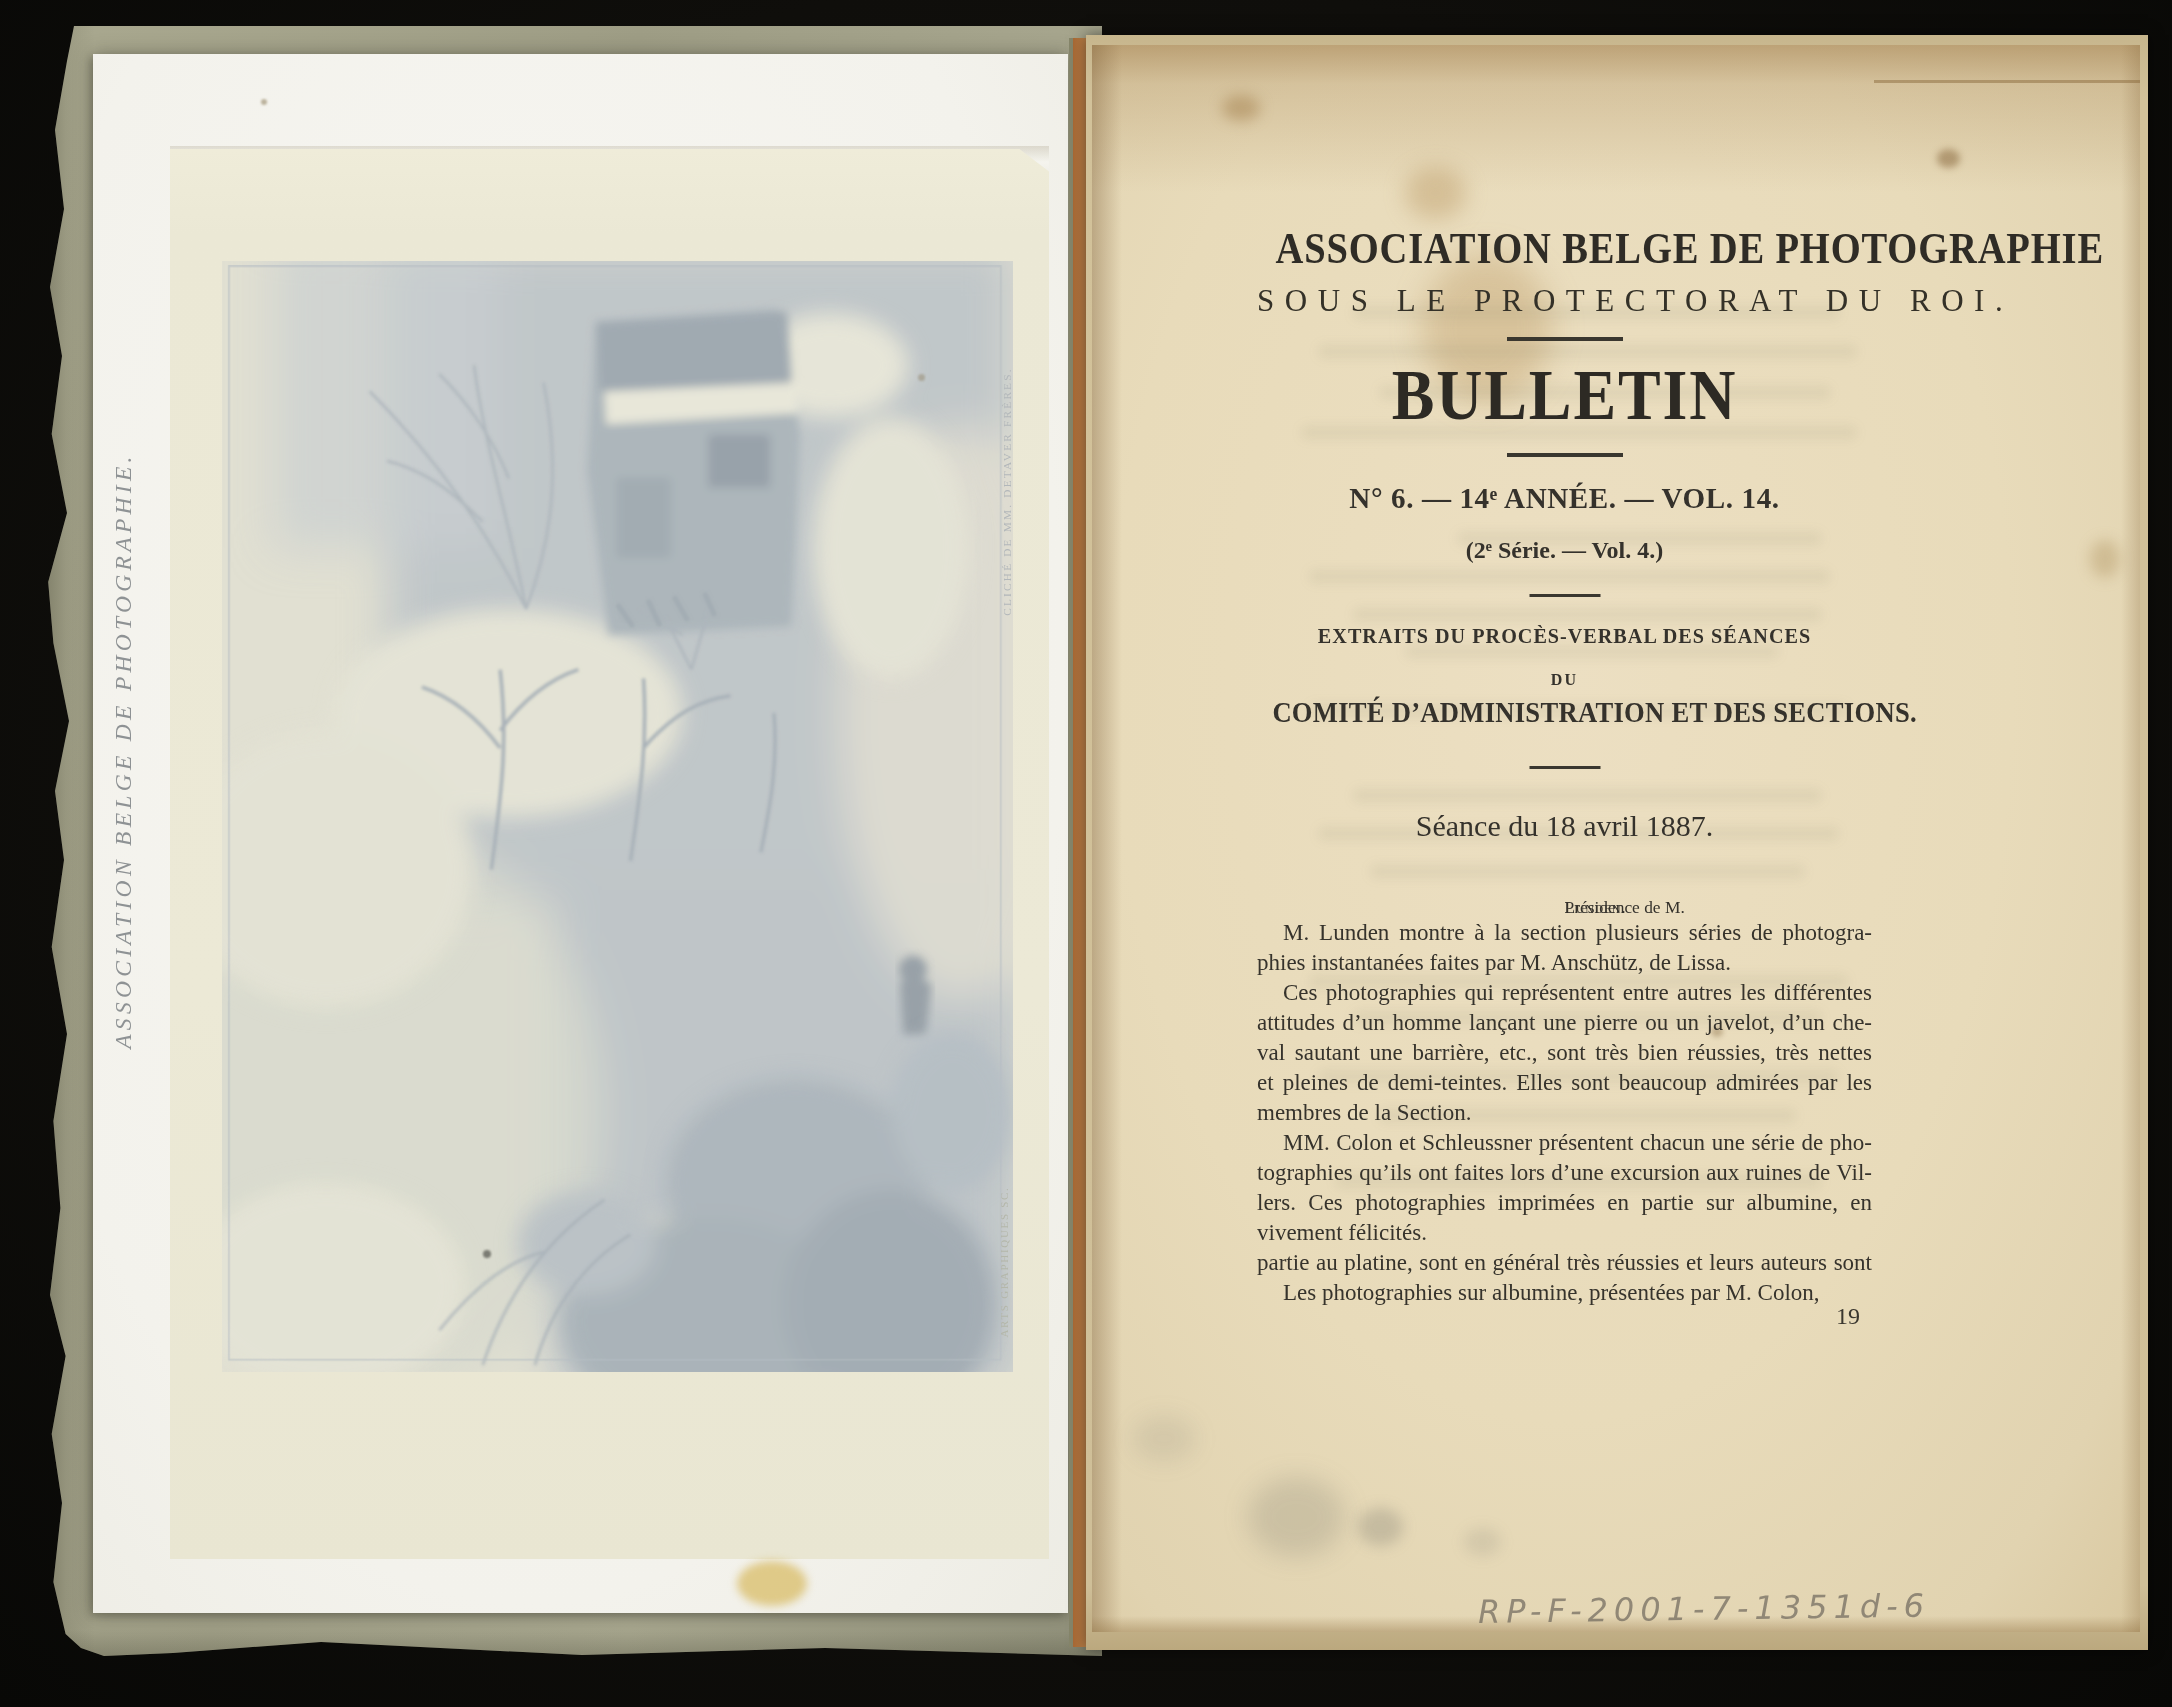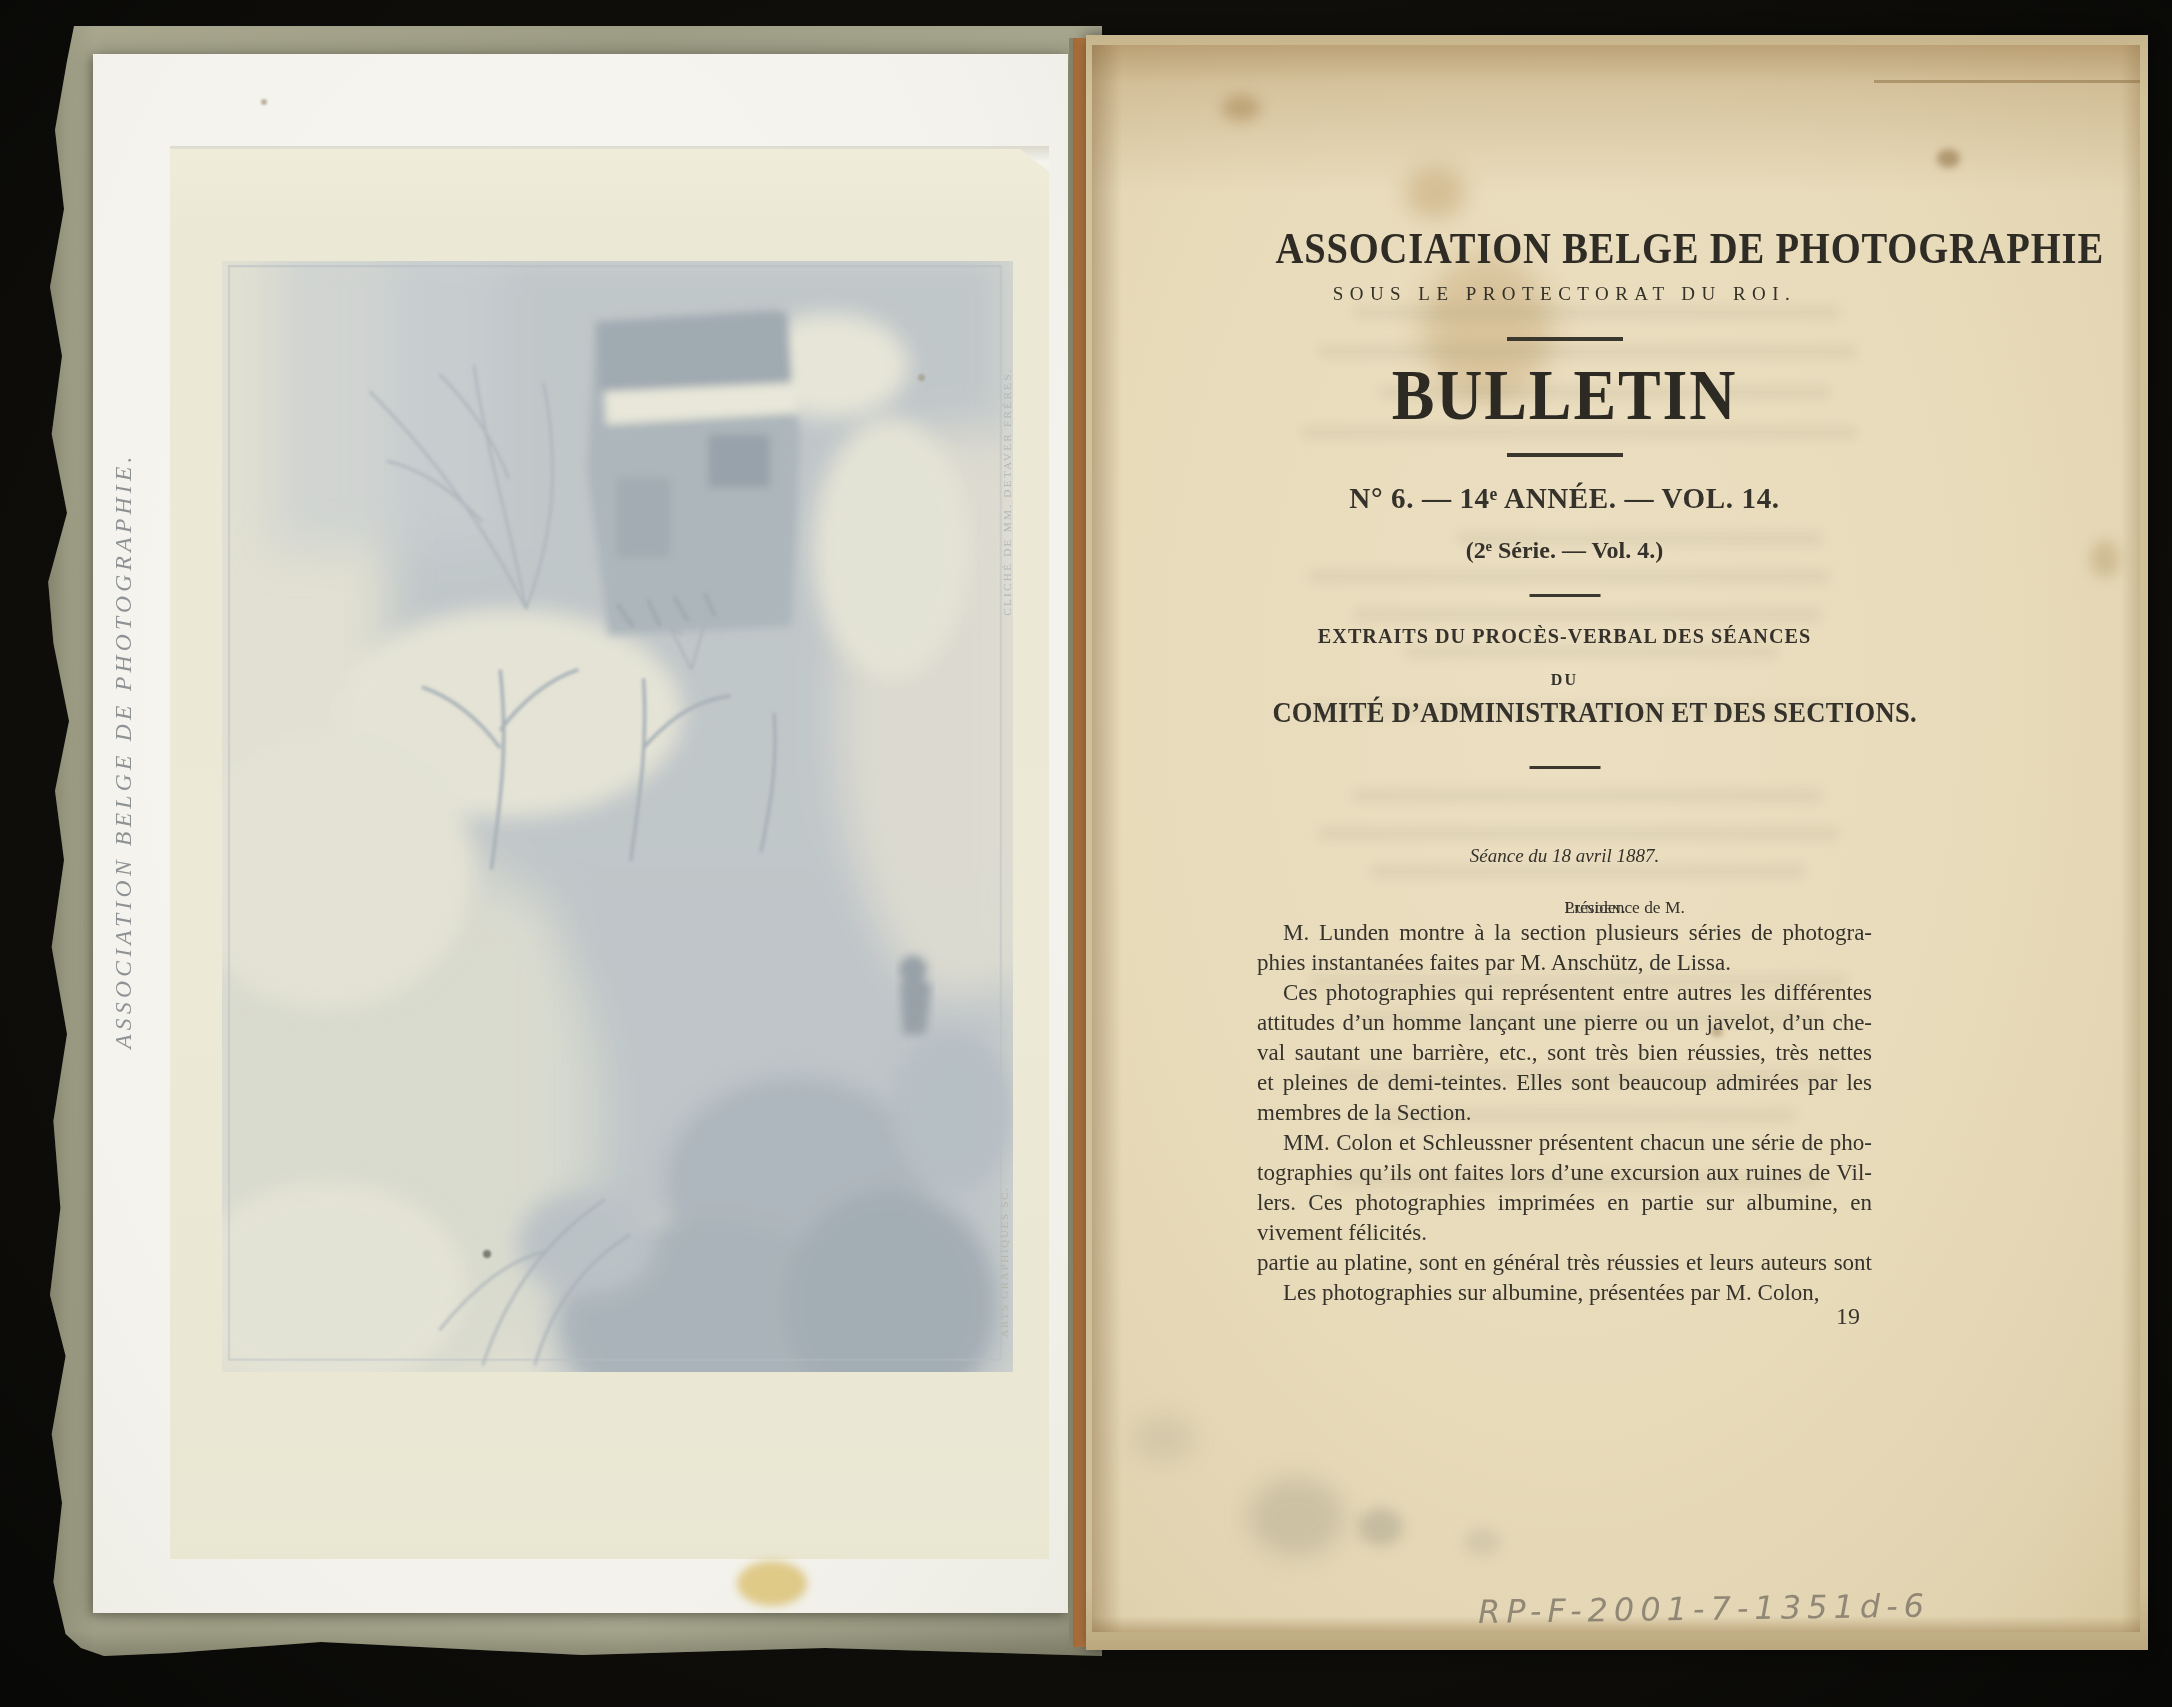--- a/index.html
+++ b/index.html
@@ -48,36 +48,36 @@
     background:linear-gradient(90deg,rgba(120,88,48,.38),rgba(120,88,48,0));}
   .rpage-rightshade{right:0;top:0;width:19px;height:100%;
     background:linear-gradient(270deg,rgba(140,110,66,.30),rgba(140,110,66,0));}
   .rpage-bottomshade{left:0;bottom:0;width:100%;height:15.6px;
     background:linear-gradient(0deg,rgba(140,108,60,.40),rgba(140,108,60,0));}
 
   .textcol{left:165px;top:0;width:615px;height:100%;color:#35322c;}
   .center{left:0;width:100%;text-align:center;white-space:nowrap;}
   .main-title{top:179px;font-size:41px;font-weight:bold;letter-spacing:0.9px;
     transform:scale(.94,1.06);color:#2f2c26;}
-  .sub-title{top:238px;font-size:19px;letter-spacing:.34em;color:#343128;}
+  .sub-title{top:238px;font-size:31px;letter-spacing:.34em;color:#343128;}
   .rule{left:50%;transform:translateX(-50%);background:#3a372f;}
   .rule1{top:292px;width:116px;height:3.5px;}
   .bulletin{top:311px;font-size:68px;font-weight:bold;letter-spacing:.03em;
     transform:scale(.94,1.05);color:#2d2a24;}
   .rule2{top:408px;width:116px;height:3.5px;}
   .issue-line{top:436px;font-size:30px;font-weight:bold;letter-spacing:.02em;
     transform:scaleX(.97);}
   .series-line{top:492px;font-size:24px;font-weight:bold;}
   .rule3{top:549px;width:71px;height:2.6px;}
   .extraits{top:579px;font-size:21px;font-weight:bold;letter-spacing:.05em;transform:scaleX(.96);}
   .du{top:626px;font-size:16px;font-weight:bold;letter-spacing:.14em;}
   .comite{top:652px;font-size:28px;font-weight:bold;letter-spacing:.01em;transform:scale(.95,1.03);}
   .rule4{top:721px;width:71px;height:2.6px;}
   .section-title{top:761px;font-size:21px;font-weight:bold;letter-spacing:.04em;}
-  .seance{top:800px;font-size:19px;font-style:italic;}
+  .seance{top:764px;font-size:30px;}
   .presidence{top:852px;font-size:17.4px;}
   .presidence .sc{font-variant-caps:small-caps;letter-spacing:.04em;}
 
   .bodytext{left:0;top:873px;width:615px;font-size:23px;line-height:30px;color:#36332c;}
   .bodytext .line{position:static;text-align:justify;text-align-last:justify;}
   .bodytext .line.first{text-indent:26px;}
   .bodytext .line.last{text-align-last:left;}
   .sig{right:12px;top:1258px;font-size:24px;color:#3a372f;}
 
   .pencil{left:386px;top:1545px;width:417px;font-family:"DejaVu Sans",sans-serif;

